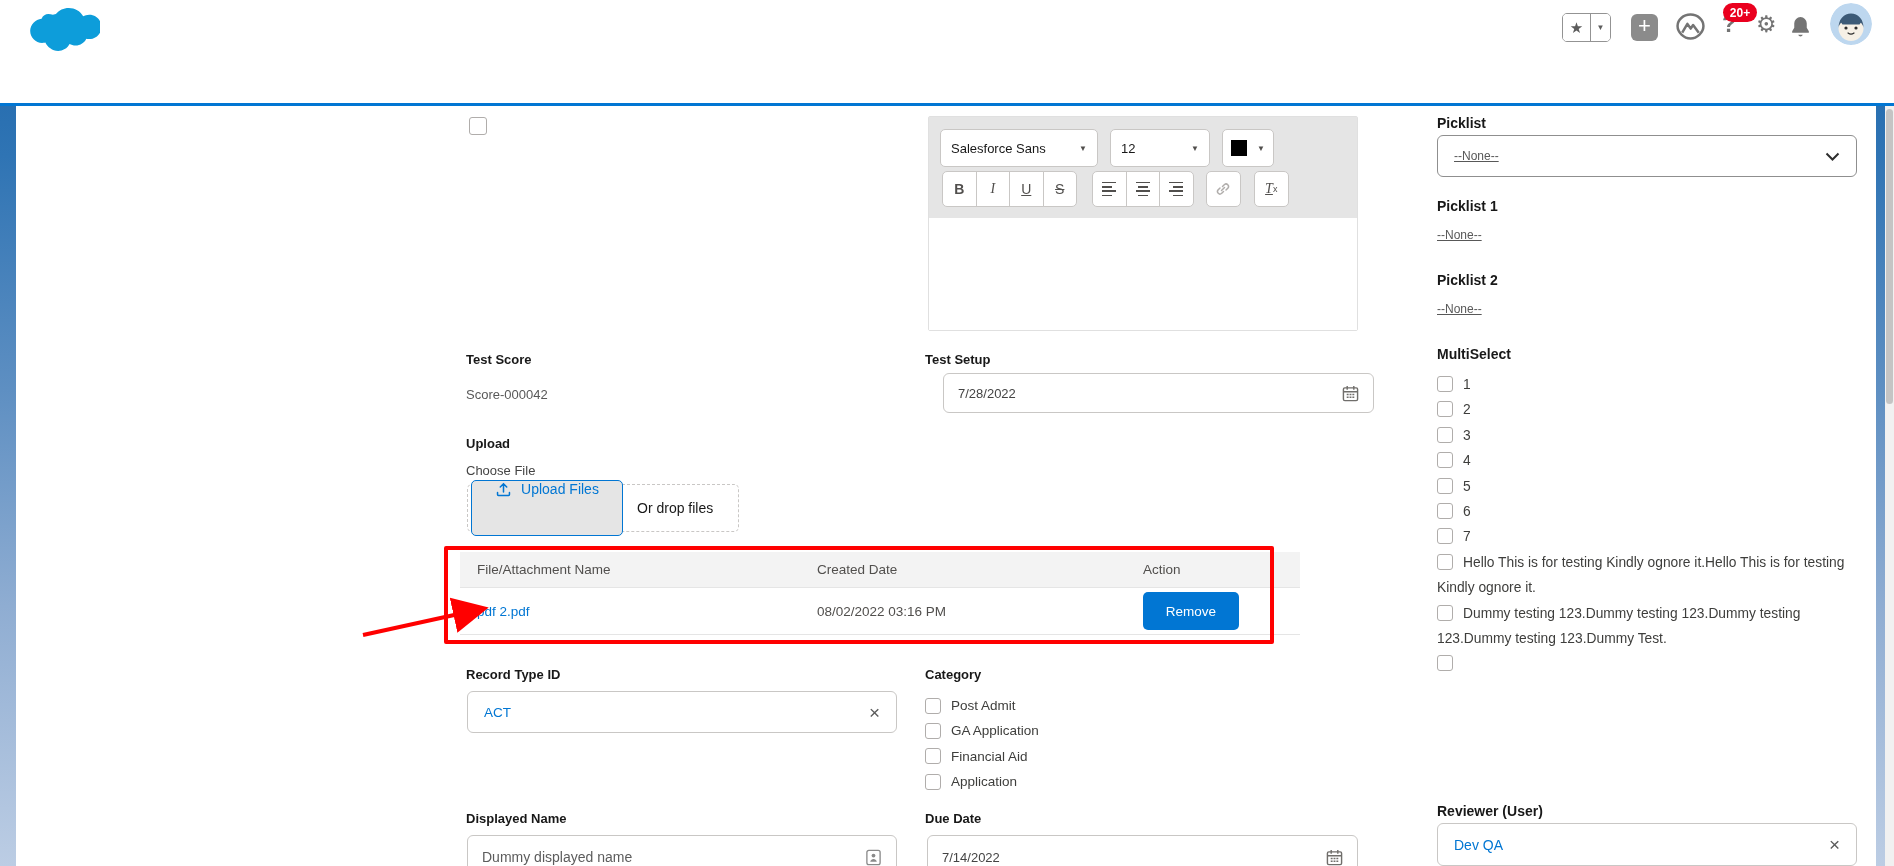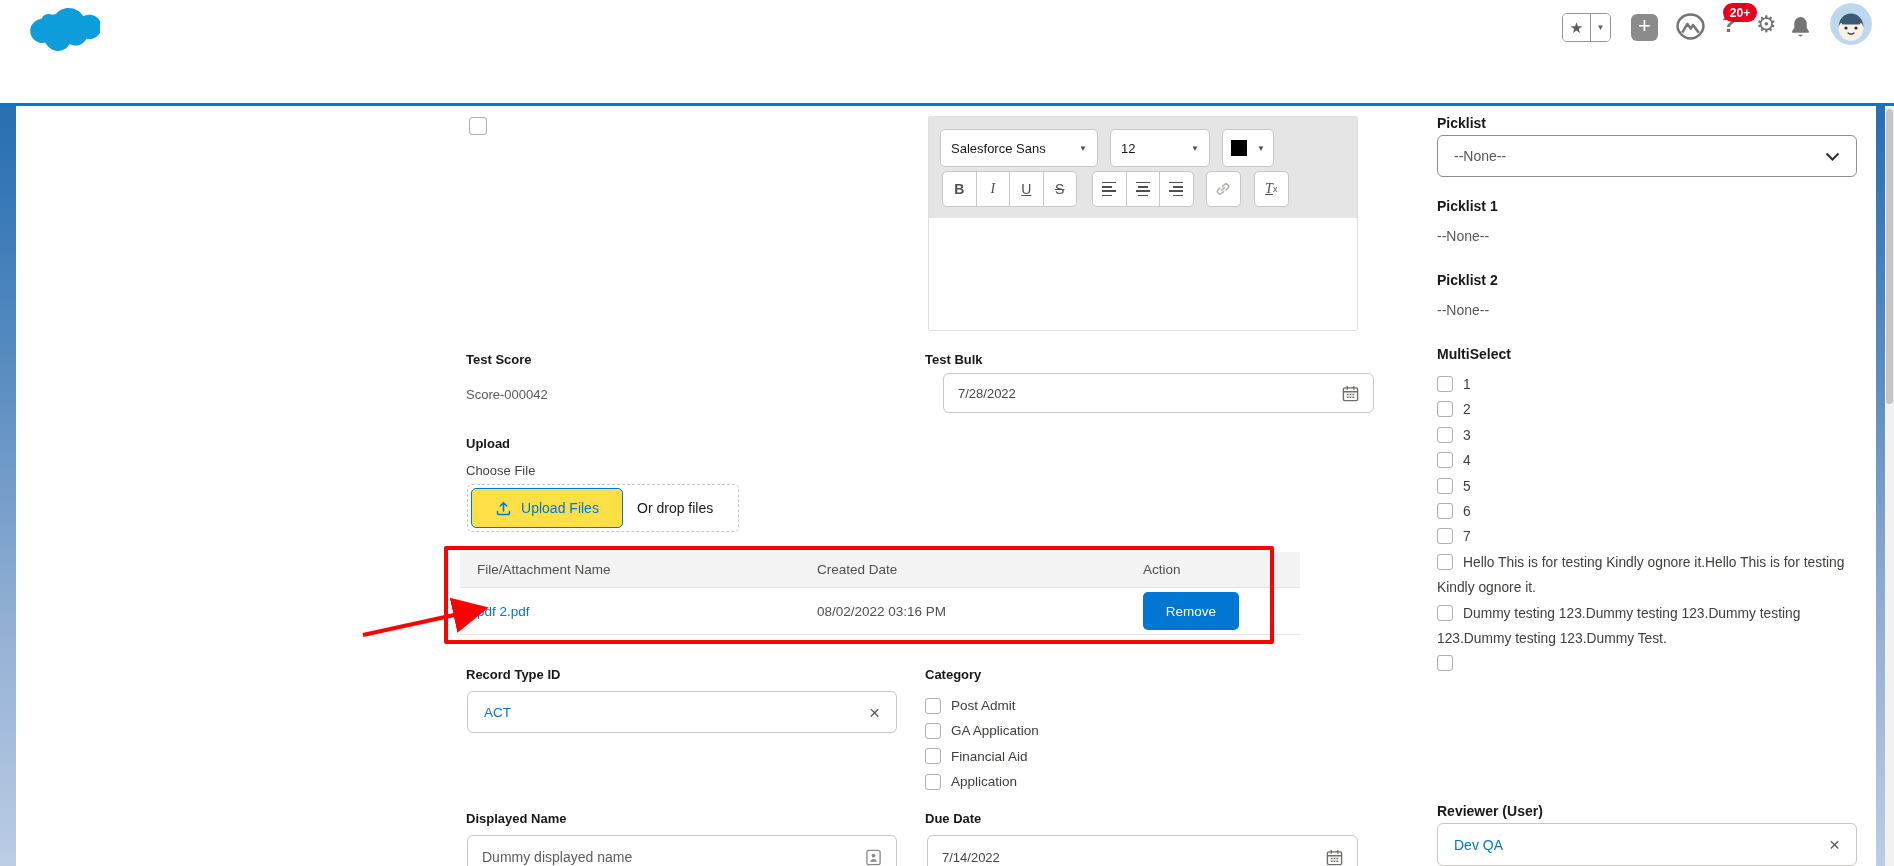--- a/index.html
+++ b/index.html
@@ -71,43 +71,43 @@
   .tb-btn:first-child { border-radius:5px 0 0 5px; margin-left:0; }
   .tb-btn:last-child { border-radius:0 5px 5px 0; }
   .tb-single { border-radius:5px !important; }
   .align-icon { display:flex; flex-direction:column; gap:2.5px; }
   .align-icon i { height:1.8px; background:#514f4d; display:block; }
   #editor-area { height:113px; background:#fff; border-top:1px solid #e5e5e5; }
 
   
   #dropzone { left:451px; top:378px; width:272px; height:48px; border:1px dashed #c9c7c5; border-radius:5px;
     display:flex; align-items:center; }
-  #upload-btn { margin-left:3px; width:152px; height:40px; background:#fde047; border:1px solid #0176d3; border-radius:5px;
-    display:flex; align-items:center; justify-content:center; gap:9px; color:#0176d3; font-size:14px; }
+  #upload-btn { margin-left:3px; width:152px; height:56px; background:#e5e5e5; border:1px solid #0176d3; border-radius:5px;
+    display:flex; justify-content:center; gap:9px; color:#0176d3; font-size:14px; }
   #drop-text { margin-left:14px; font-size:14px; color:#181818; white-space:nowrap; }
 
   
   #attach-table { left:444px; top:446px; width:840px; font-size:13.5px; }
   #attach-head { display:grid; grid-template-columns:340px 326px 1fr; background:#f3f3f3; height:36px; align-items:center;
     color:#514f4d; border-bottom:1px solid #e5e5e5; }
   #attach-head div { padding-left:17px; }
   .attach-row { display:grid; grid-template-columns:340px 326px 1fr; height:47px; align-items:center;
     border-bottom:1px solid #e5e5e5; color:#514f4d; }
   .attach-row > div { padding-left:17px; }
   .remove-btn { width:96px; height:38px; background:#0176d3; border:none; border-radius:5px; color:#fff; font-size:13.5px; }
 
   
   #red-box { left:428px; top:440px; width:830px; height:98px; border:4px solid #ff0000; border-radius:2px; z-index:4; pointer-events:none; }
 
   
   .opt-row { display:flex; align-items:center; gap:10px; height:25.3px; font-size:13.5px; color:#3e3e3c; }
 
   
   .sb-label { font-size:14px; font-weight:700; color:#181818; }
-  .sb-value { font-size:14px; color:#585858; }
+  .sb-value { font-size:12px; color:#585858;text-decoration:underline; }
   #ms-options { left:1421px; top:266px; width:424px; font-size:13.8px; color:#3e3e3c; line-height:25.4px; }
   #ms-options .ms-cb { width:16px; height:16px; border:1px solid #b0adab; border-radius:3px; background:#fff;
     display:inline-block; vertical-align:-3px; margin-right:10px; }
 
   
   #scrollbar { left:1885px; top:106px; width:9px; height:760px; background:#f1f1f1; z-index:6; }
   #scroll-thumb { position:absolute; left:1px; top:3px; width:7px; height:295px; background:#c4c4c4; border-radius:4px; }
 </style>
 </head>
 <body>
@@ -256,21 +256,21 @@
             <sub style="font-size:9px">x</sub>
         </div>
       </div>
     </div>
     <div id="editor-area"></div>
   </div>
 
   <div class="flabel abs" style="left:450px;top:246px">Test Score</div>
   <div class="fvalue abs" style="left:450px;top:281px">Score-000042</div>
 
-  <div class="flabel abs" style="left:909px;top:246px">Test Bulk</div>
+  <div class="flabel abs" style="left:909px;top:246px">Test Setup</div>
   <div class="input abs" style="left:927px;top:267px;width:431px;height:40px">
     <span class="fvalue" style="color:#444">7/28/2022</span>
     <svg style="margin-left:auto" width="17" height="17" viewBox="0 0 18 18">
       <rect x="1.5" y="3" width="15" height="13.5" rx="1.5" fill="none" stroke="#706e6b" stroke-width="1.5"></rect>
       <path d="M5.5 1v4M12.5 1v4M1.5 7.2h15" stroke="#706e6b" stroke-width="1.5"></path>
       <path d="M5 10h2M8 10h2M11 10h2M5 13h2M8 13h2M11 13h2" stroke="#706e6b" stroke-width="1.5"></path>
     </svg>
   </div>
 
   <div class="flabel abs" style="left:450px;top:330px">Upload</div>

